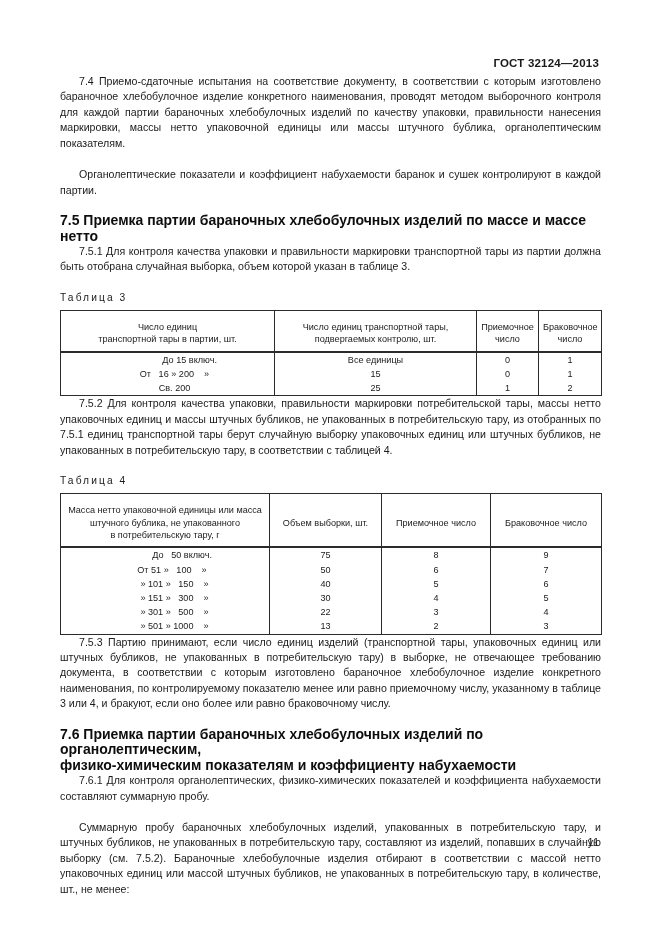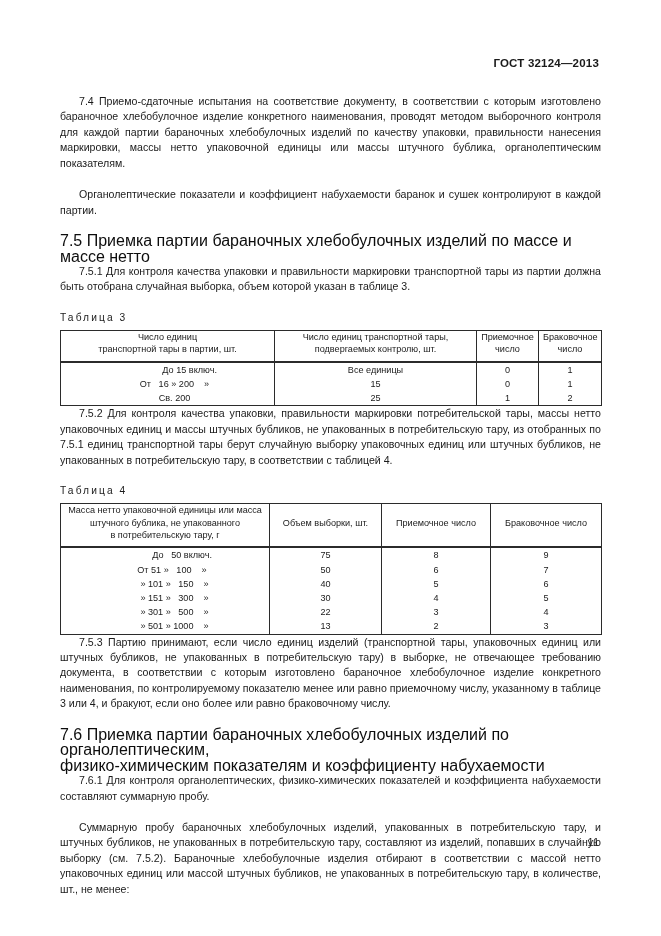--- a/index.html
+++ b/index.html
@@ -30,41 +30,41 @@
     font-size: 11.5px;
     font-weight: bold;
     letter-spacing: 0.2px;
     color: #1a1a1a;
     white-space: nowrap;
   }
 
   
   .content {
     position: absolute;
-    top: 94px;
+    top: 74px;
     left: 60px;
     width: 541px;
   }
 
   p.para {
     margin: 0;
     font-size: 10.6px;
     line-height: 15.45px;
     text-align: justify;
     text-indent: 19px;
     color: #1a1a1a;
     hyphens: manual;
   }
   p.para + p.para { margin-top: 16px; }
 
   h3.section {
     margin: 15px 0 0 0;
-    font-size: 16px;
+    font-size: 14px;
     line-height: 15.4px;
-    font-weight: normal;
+    font-weight: bold;
     text-indent: 0;
     color: #0d0d0d;
   }
   h3.section .ln2 { display: block; }
 
   .gap-before { margin-top: 15px; }
 
   
   .table-block { margin-top: 17px; }
   .table-caption {
@@ -84,21 +84,21 @@
   table.gost th,
   table.gost td {
     border: 1px solid #2b2b2b;
     padding: 0;
     vertical-align: middle;
   }
   table.gost thead th {
     font-weight: normal;
     text-align: center;
     line-height: 12.4px;
-    padding: 0 4px 5px 4px;
+    padding: 10px 4px 5px 4px;
   }
   table.gost thead tr th { border-bottom-width: 2px; }
 
   table.gost tbody td {
     line-height: 14.2px;
     padding: 0;
   }
   td.cell-rows { padding: 4px 0 5px 0; }
   td.cell-rows .r {
     display: block;

